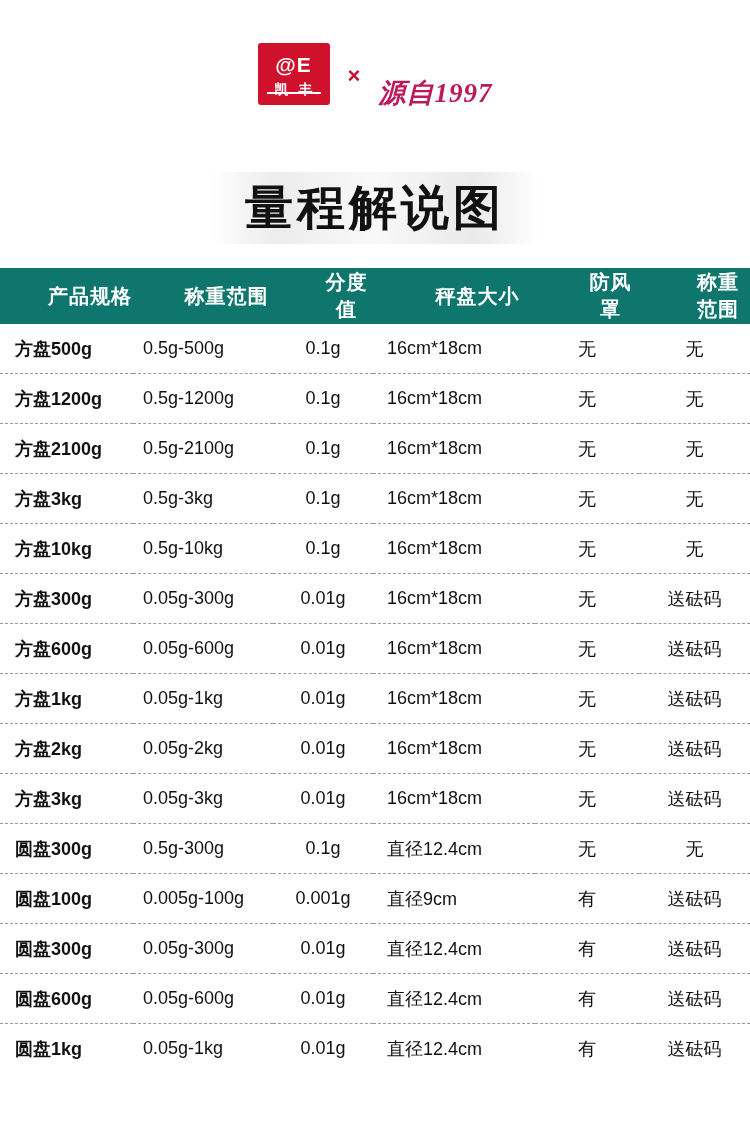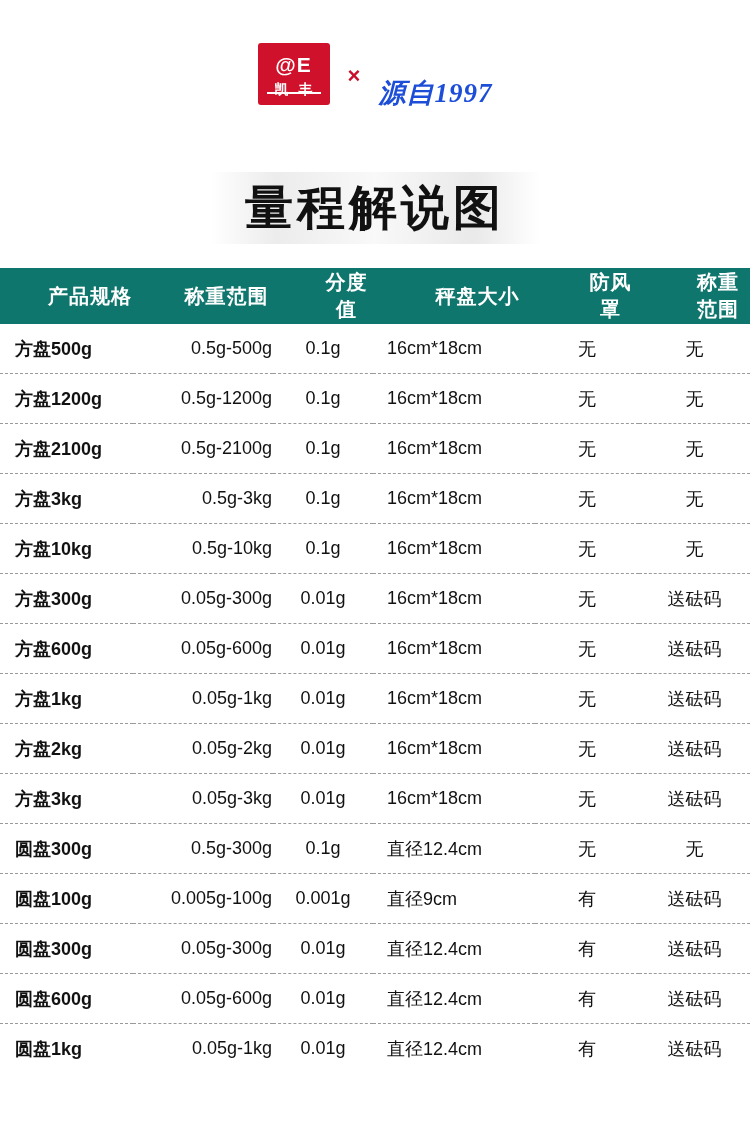--- a/index.html
+++ b/index.html
@@ -62,21 +62,21 @@
     font-size: 22px;
     color: #c8102e;
     font-weight: bold;
     transform: translateY(2px);
   }
   .brand-since {
     font-family: "Liberation Serif", "DejaVu Serif", serif;
     font-size: 27px;
     font-style: italic;
     font-weight: bold;
-    color: #1d4ed8;
+    color: #be185d;
     letter-spacing: 1px;
     margin-top: 38px;
   }
 
   
   .title-wrap {
     height: 120px;
     display: flex;
     align-items: center;
     justify-content: center;
@@ -128,21 +128,21 @@
     border-bottom: none;
   }
   .col-0 { width: 133px; }
   .col-1 { width: 140px; }
   .col-2 { width: 100px; }
   .col-3 { width: 162px; }
   .col-4 { width: 104px; }
   .col-5 { width: 111px; }
 
   .table tbody td.c0 { text-align: left;  padding-left: 15px; font-weight: bold; }
-  .table tbody td.c1 { text-align: right;  padding-left: 10px; }
+  .table tbody td.c1 { text-align: left;  padding-left: 10px; }
   .table tbody td.c2 { text-align: center; }
   .table tbody td.c3 { text-align: left;  padding-left: 14px; }
   .table tbody td.c4 { text-align: center; }
   .table tbody td.c5 { text-align: center; }
 
   .bottom-pad { height: 12px; }
 </style>
 </head>
 <body>
 

